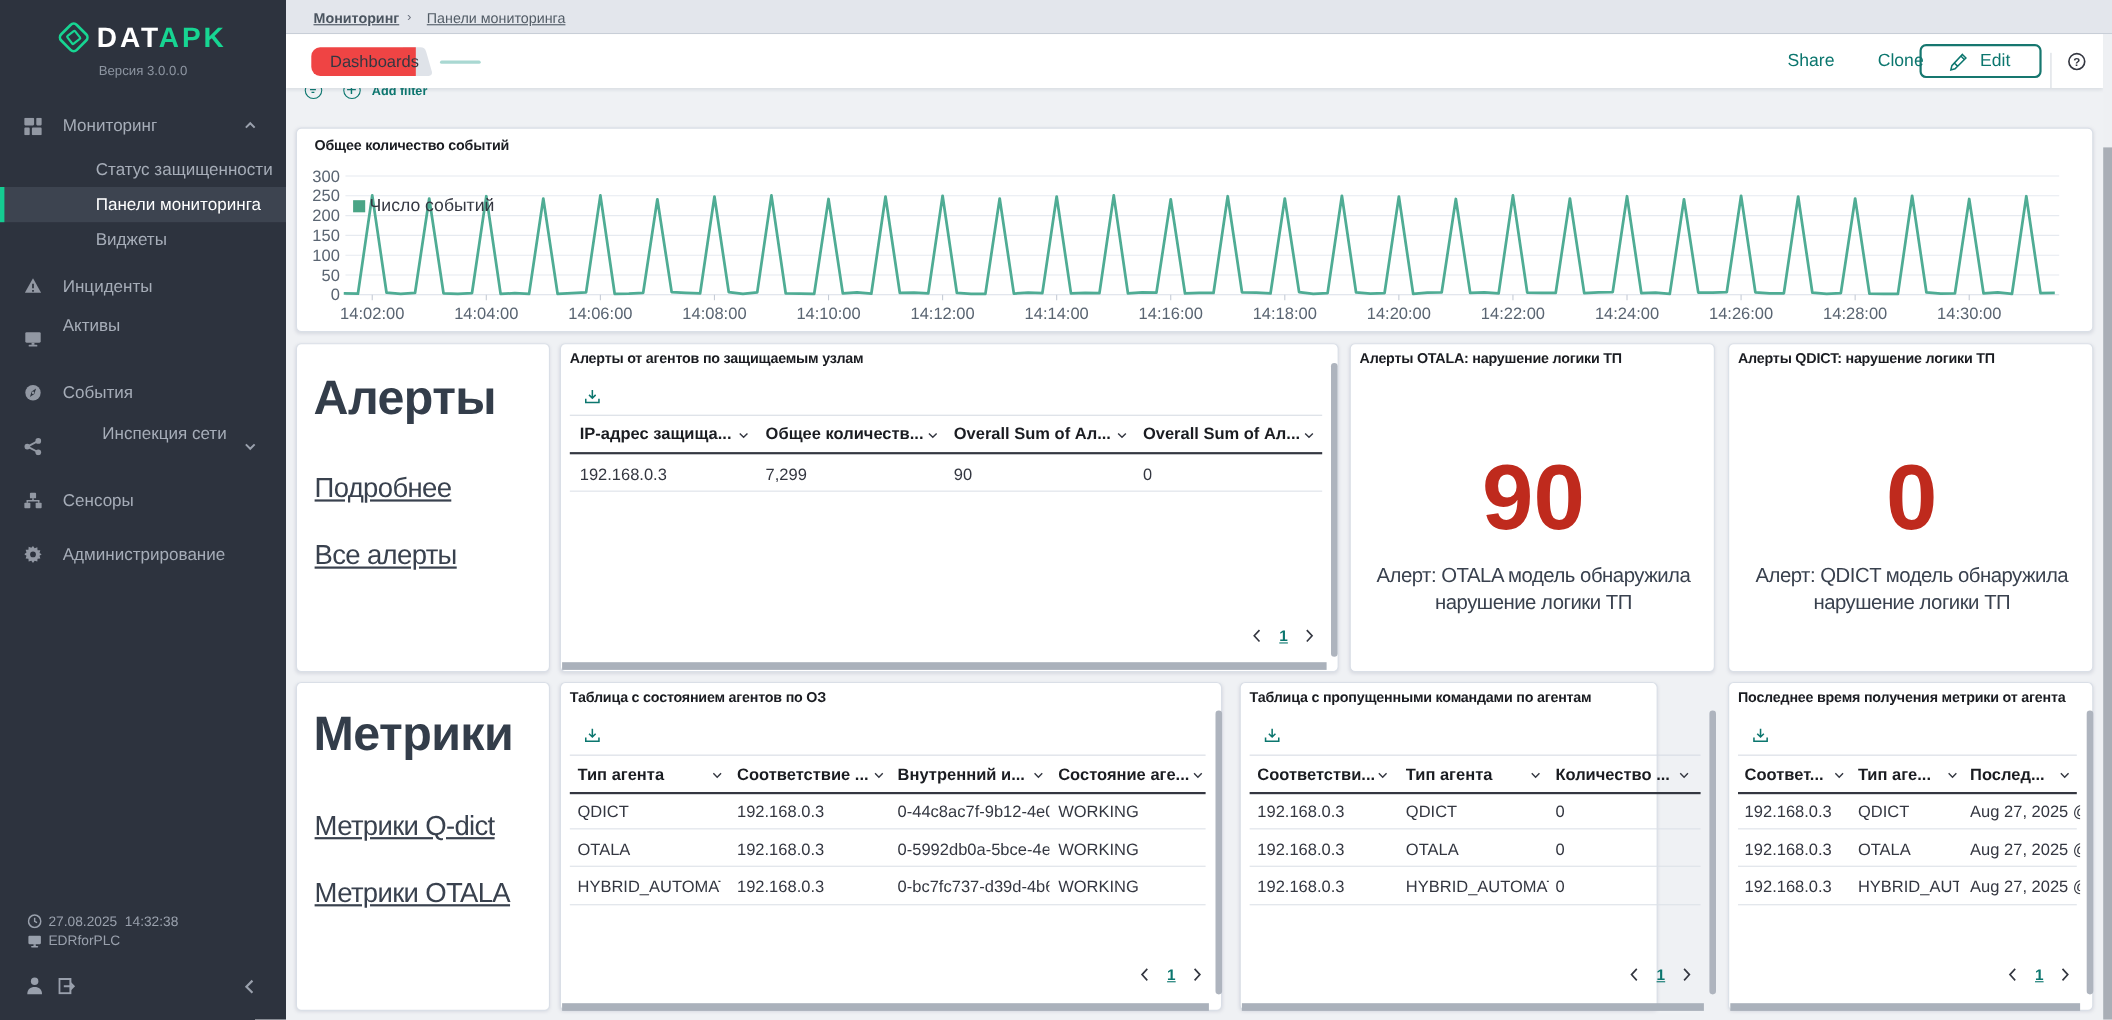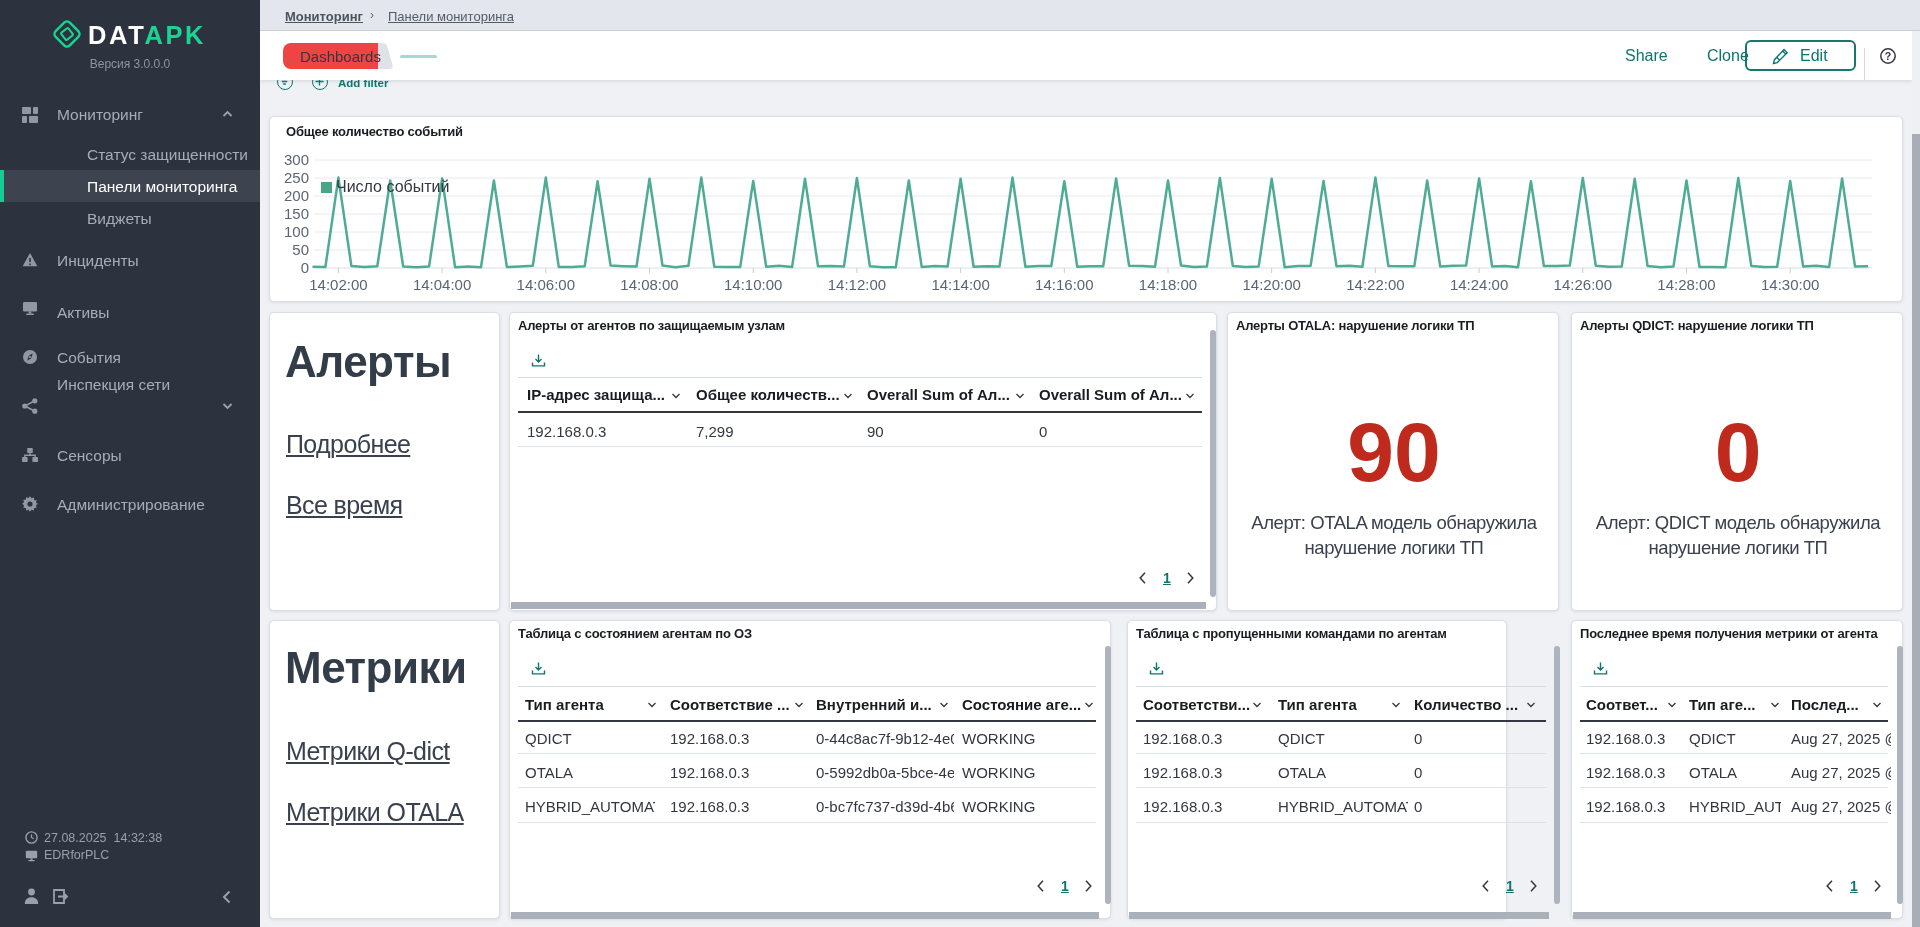--- a/index.html
+++ b/index.html
@@ -114,21 +114,21 @@
 <text x="1520.2" y="173" text-anchor="middle" class="axlab">14:30:00</text>
     <polyline points="42.5,149.7 55.4,150.0 68.4,60.6 81.4,149.1 94.3,150.1 107.3,149.3 120.2,63.5 133.2,149.6 146.2,150.2 159.1,149.4 172.1,61.4 185.1,150.2 198.0,149.5 211.0,150.2 223.9,63.5 236.9,150.1 249.9,149.5 262.8,148.8 275.8,60.6 288.8,150.1 301.7,149.9 314.7,149.2 327.6,64.2 340.6,148.6 353.6,149.2 366.5,149.6 379.5,61.7 392.5,148.5 405.4,150.2 418.4,148.7 431.3,60.6 444.3,149.8 457.3,150.0 470.2,150.1 483.2,63.9 496.2,149.7 509.1,148.8 522.1,150.0 535.0,61.7 548.0,149.2 561.0,149.1 573.9,149.6 586.9,61.0 599.9,149.3 612.8,150.2 625.8,150.2 638.8,63.5 651.7,149.9 664.7,149.1 677.6,149.5 690.6,61.7 703.6,149.7 716.5,149.2 729.5,149.5 742.5,60.6 755.4,149.7 768.4,148.9 781.3,149.0 794.3,64.2 807.3,149.8 820.2,149.2 833.2,149.3 846.1,61.4 859.1,148.7 872.1,149.0 885.0,149.8 898.0,63.5 911.0,148.5 923.9,150.1 936.9,149.5 949.9,61.0 962.8,148.9 975.8,150.0 988.7,149.4 1001.7,61.7 1014.7,150.2 1027.6,149.1 1040.6,148.9 1053.5,63.9 1066.5,149.2 1079.5,148.7 1092.4,149.7 1105.4,60.6 1118.4,149.0 1131.3,149.2 1144.3,149.2 1157.2,63.5 1170.2,149.5 1183.2,148.8 1196.1,148.6 1209.1,61.4 1222.1,149.4 1235.0,149.1 1248.0,150.2 1260.9,64.2 1273.9,149.0 1286.9,149.1 1299.8,148.5 1312.8,61.0 1325.8,148.8 1338.7,149.8 1351.7,149.6 1364.7,61.7 1377.6,149.1 1390.6,150.2 1403.5,149.4 1416.5,63.5 1429.5,150.0 1442.4,150.1 1455.4,150.2 1468.3,61.0 1481.3,148.9 1494.3,150.0 1507.2,149.8 1520.2,63.9 1533.2,149.6 1546.1,148.7 1559.1,150.1 1572.1,61.4 1585.0,149.5 1598.0,149.3" fill="none" stroke="#4fac94" stroke-width="2.5" stroke-linejoin="round"></polyline>
     <rect x="51" y="65" width="11" height="11" fill="#4aa586"></rect>
     <text x="66" y="75" style="font-size:16px;fill:#343741;font-family:'Liberation Sans',sans-serif;">Число событий</text>
   </svg>
 </div>
 
 <div class="panel" style="left:269px;top:312px;width:231px;height:299px;">
   <div class="bigword" style="top:24px;">Алерты</div>
   <div class="biglink" style="top:117px;">Подробнее</div>
-  <div class="biglink" style="top:178px;">Все время</div>
+  <div class="biglink" style="top:178px;">Все алерты</div>
 </div>
 
 <div class="panel" id="t1" style="left:509px;top:312px;width:708px;height:299px;">
   <div class="ptitle">Алерты от агентов по защищаемым узлам</div>
   <svg class="dlico" viewBox="0 0 15 15">
         <path d="M7.5 1.5 v7 M4.5 6 l3 3 3-3" fill="none" stroke="#0b766e" stroke-width="1.4"></path>
         <path d="M1.5 9.5 v3.4 h12 v-3.4" fill="none" stroke="#0b766e" stroke-width="1.4"></path>
       </svg>
   <div class="tbl-sep" style="top:64px;width:684px;"></div>
   <div class="th" style="left:17px;top:73px;width:150px;">IP-адрес защища...</div>
@@ -176,21 +176,21 @@
   <div class="numsub" style="left:0;top:198px;width:332px;">Алерт: QDICT модель обнаружила<br>нарушение логики ТП</div>
 </div>
 
 <div class="panel" style="left:269px;top:620px;width:231px;height:299px;">
   <div class="bigword" style="top:22px;">Метрики</div>
   <div class="biglink" style="top:116px;">Метрики Q-dict</div>
   <div class="biglink" style="top:177px;">Метрики OTALA</div>
 </div>
 
 <div class="panel" id="t2" style="left:509px;top:620px;width:602px;height:299px;">
-  <div class="ptitle">Таблица с состоянием агентам по ОЗ</div>
+  <div class="ptitle">Таблица с состоянием агентов по ОЗ</div>
   <svg class="dlico" viewBox="0 0 15 15">
         <path d="M7.5 1.5 v7 M4.5 6 l3 3 3-3" fill="none" stroke="#0b766e" stroke-width="1.4"></path>
         <path d="M1.5 9.5 v3.4 h12 v-3.4" fill="none" stroke="#0b766e" stroke-width="1.4"></path>
       </svg>
   <div class="tbl-sep" style="top:65px;width:578px;"></div>
   <div class="th" style="left:15px;top:75px;width:128px;">Тип агента</div>
   <div class="th" style="left:160px;top:75px;width:128px;">Соответствие ...</div>
   <div class="th" style="left:306px;top:75px;width:128px;">Внутренний и...</div>
   <div class="th" style="left:452px;top:75px;width:128px;">Состояние аге...</div>
   <svg class="sortchev" style="left:137px;top:79px;" viewBox="0 0 10 10">
@@ -376,38 +376,38 @@
         <path d="M8 1 L15.4 14.2 H.6 Z" fill="#9298a3"></path>
         <path d="M8 6 v4 M8 11.6 v1.6" stroke="#2d333e" stroke-width="1.6"></path>
       </svg>
   <div class="navitem navtxt" style="top:252px;">Инциденты</div>
 
   <svg class="sideicon" style="top:300px;" viewBox="0 0 16 16">
         <rect x="1" y="2" width="14" height="9.5" rx="1.2" fill="#9298a3"></rect>
         <rect x="6.7" y="11.5" width="2.6" height="2" fill="#9298a3"></rect>
         <rect x="4" y="13.5" width="8" height="1.6" rx=".8" fill="#9298a3"></rect>
       </svg>
-  <div class="navitem navtxt" style="top:304px;">Активы</div>
+  <div class="navitem navtxt" style="top:288px;">Активы</div>
 
   <svg class="sideicon" style="top:349px;" viewBox="0 0 16 16">
         <circle cx="8" cy="8" r="7" fill="#9298a3"></circle>
         <path d="M10.8 4.2 L9.2 9.2 L5.2 11.8 L6.8 6.8 Z" fill="#2d333e"></path>
         <circle cx="8" cy="8" r="1.1" fill="#9298a3"></circle>
       </svg>
   <div class="navitem navtxt" style="top:349px;">События</div>
 
   <svg class="sideicon" style="top:398px;" viewBox="0 0 16 16">
         <g fill="#9298a3">
           <circle cx="12.8" cy="2.8" r="2.6"></circle>
           <circle cx="2.8" cy="8" r="2.6"></circle>
           <circle cx="12.8" cy="13.2" r="2.6"></circle>
         </g>
         <path d="M3 8 L12.8 2.8 M3 8 L12.8 13.2" stroke="#9298a3" stroke-width="1.6"></path>
       </svg>
-  <div class="navitem navtxt" style="top:376px;">Инспекция сети</div>
+  <div class="navitem navtxt" style="top:386px;margin-left:36px;">Инспекция сети</div>
   <svg class="abs" style="left:222px;top:402px;" width="11" height="8" viewBox="0 0 11 8">
         <path d="M1.5 2 L5.5 6 L9.5 2" fill="none" stroke="#9aa1ad" stroke-width="1.8"></path>
       </svg>
 
   <svg class="sideicon" style="top:447px;" viewBox="0 0 16 16">
         <g fill="#9298a3">
           <rect x="5.2" y="1" width="5.6" height="5" rx=".8"></rect>
           <rect x="0" y="10" width="5.6" height="5" rx=".8"></rect>
           <rect x="10.4" y="10" width="5.6" height="5" rx=".8"></rect>
         </g>

